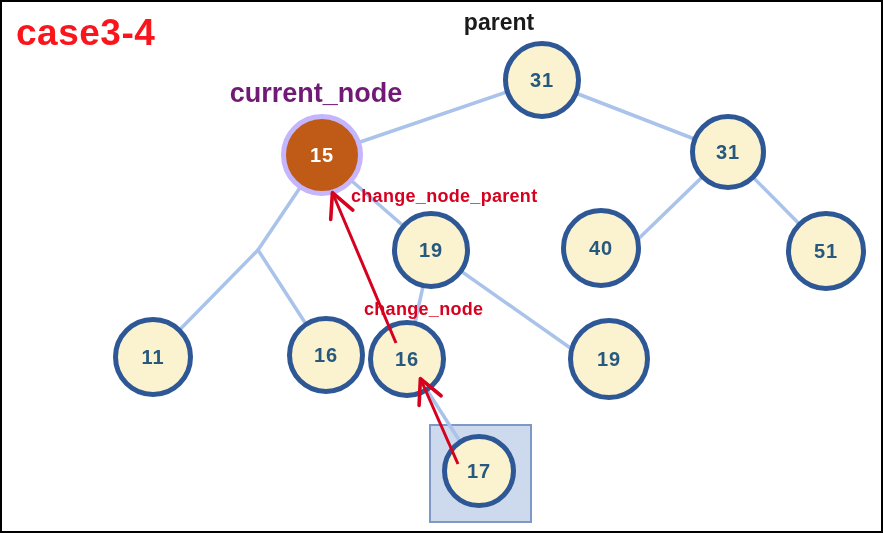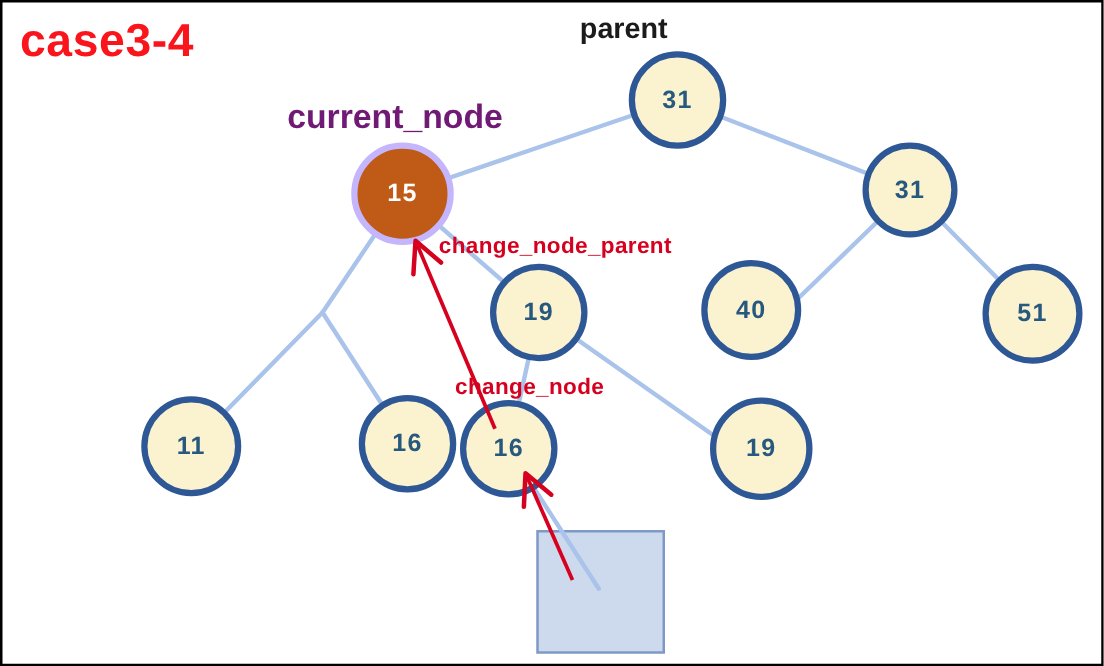--- a/index.html
+++ b/index.html
@@ -68,20 +68,21 @@
       <div class="node default" style="left: 501px; top: 39px; width: 78px; height: 78px;">31</div>
       <div class="node current" style="left: 279px; top: 112px; width: 82px; height: 82px;">15</div>
       <div class="node default" style="left: 688px; top: 112px; width: 76px; height: 76px;">31</div>
       <div class="node default" style="left: 390px; top: 209px; width: 78px; height: 78px;">19</div>
       <div class="node default" style="left: 559px; top: 206px; width: 80px; height: 80px;">40</div>
       <div class="node default" style="left: 784px; top: 209px; width: 80px; height: 80px;">51</div>
       <div class="node default" style="left: 111px; top: 315px; width: 80px; height: 80px;">11</div>
       <div class="node default" style="left: 285px; top: 314px; width: 78px; height: 78px;">16</div>
       <div class="node default" style="left: 366px; top: 318px; width: 78px; height: 78px;">16</div>
       <div class="node default" style="left: 566px; top: 316px; width: 82px; height: 82px;">19</div>
+      <div class="node default" style="left: 440px; top: 432px; width: 74px; height: 74px;">17</div>
     </div>
 
   <svg id="arrows-svg">
     <defs>
       <marker id="openarrow" markerWidth="12" markerHeight="12" refX="8.5" refY="5" orient="auto">
         <path d="M1,1 L9,5 L1,9" fill="none" stroke="#D6011F" stroke-width="1.2" stroke-linecap="round" stroke-linejoin="round"></path>
       </marker>
     </defs>
   <line x1="394" y1="341" x2="331" y2="192" stroke="#D6011F" stroke-width="3" marker-end="url(#openarrow)"></line>
       <line x1="456" y1="462" x2="419" y2="378" stroke="#D6011F" stroke-width="3" marker-end="url(#openarrow)"></line>

